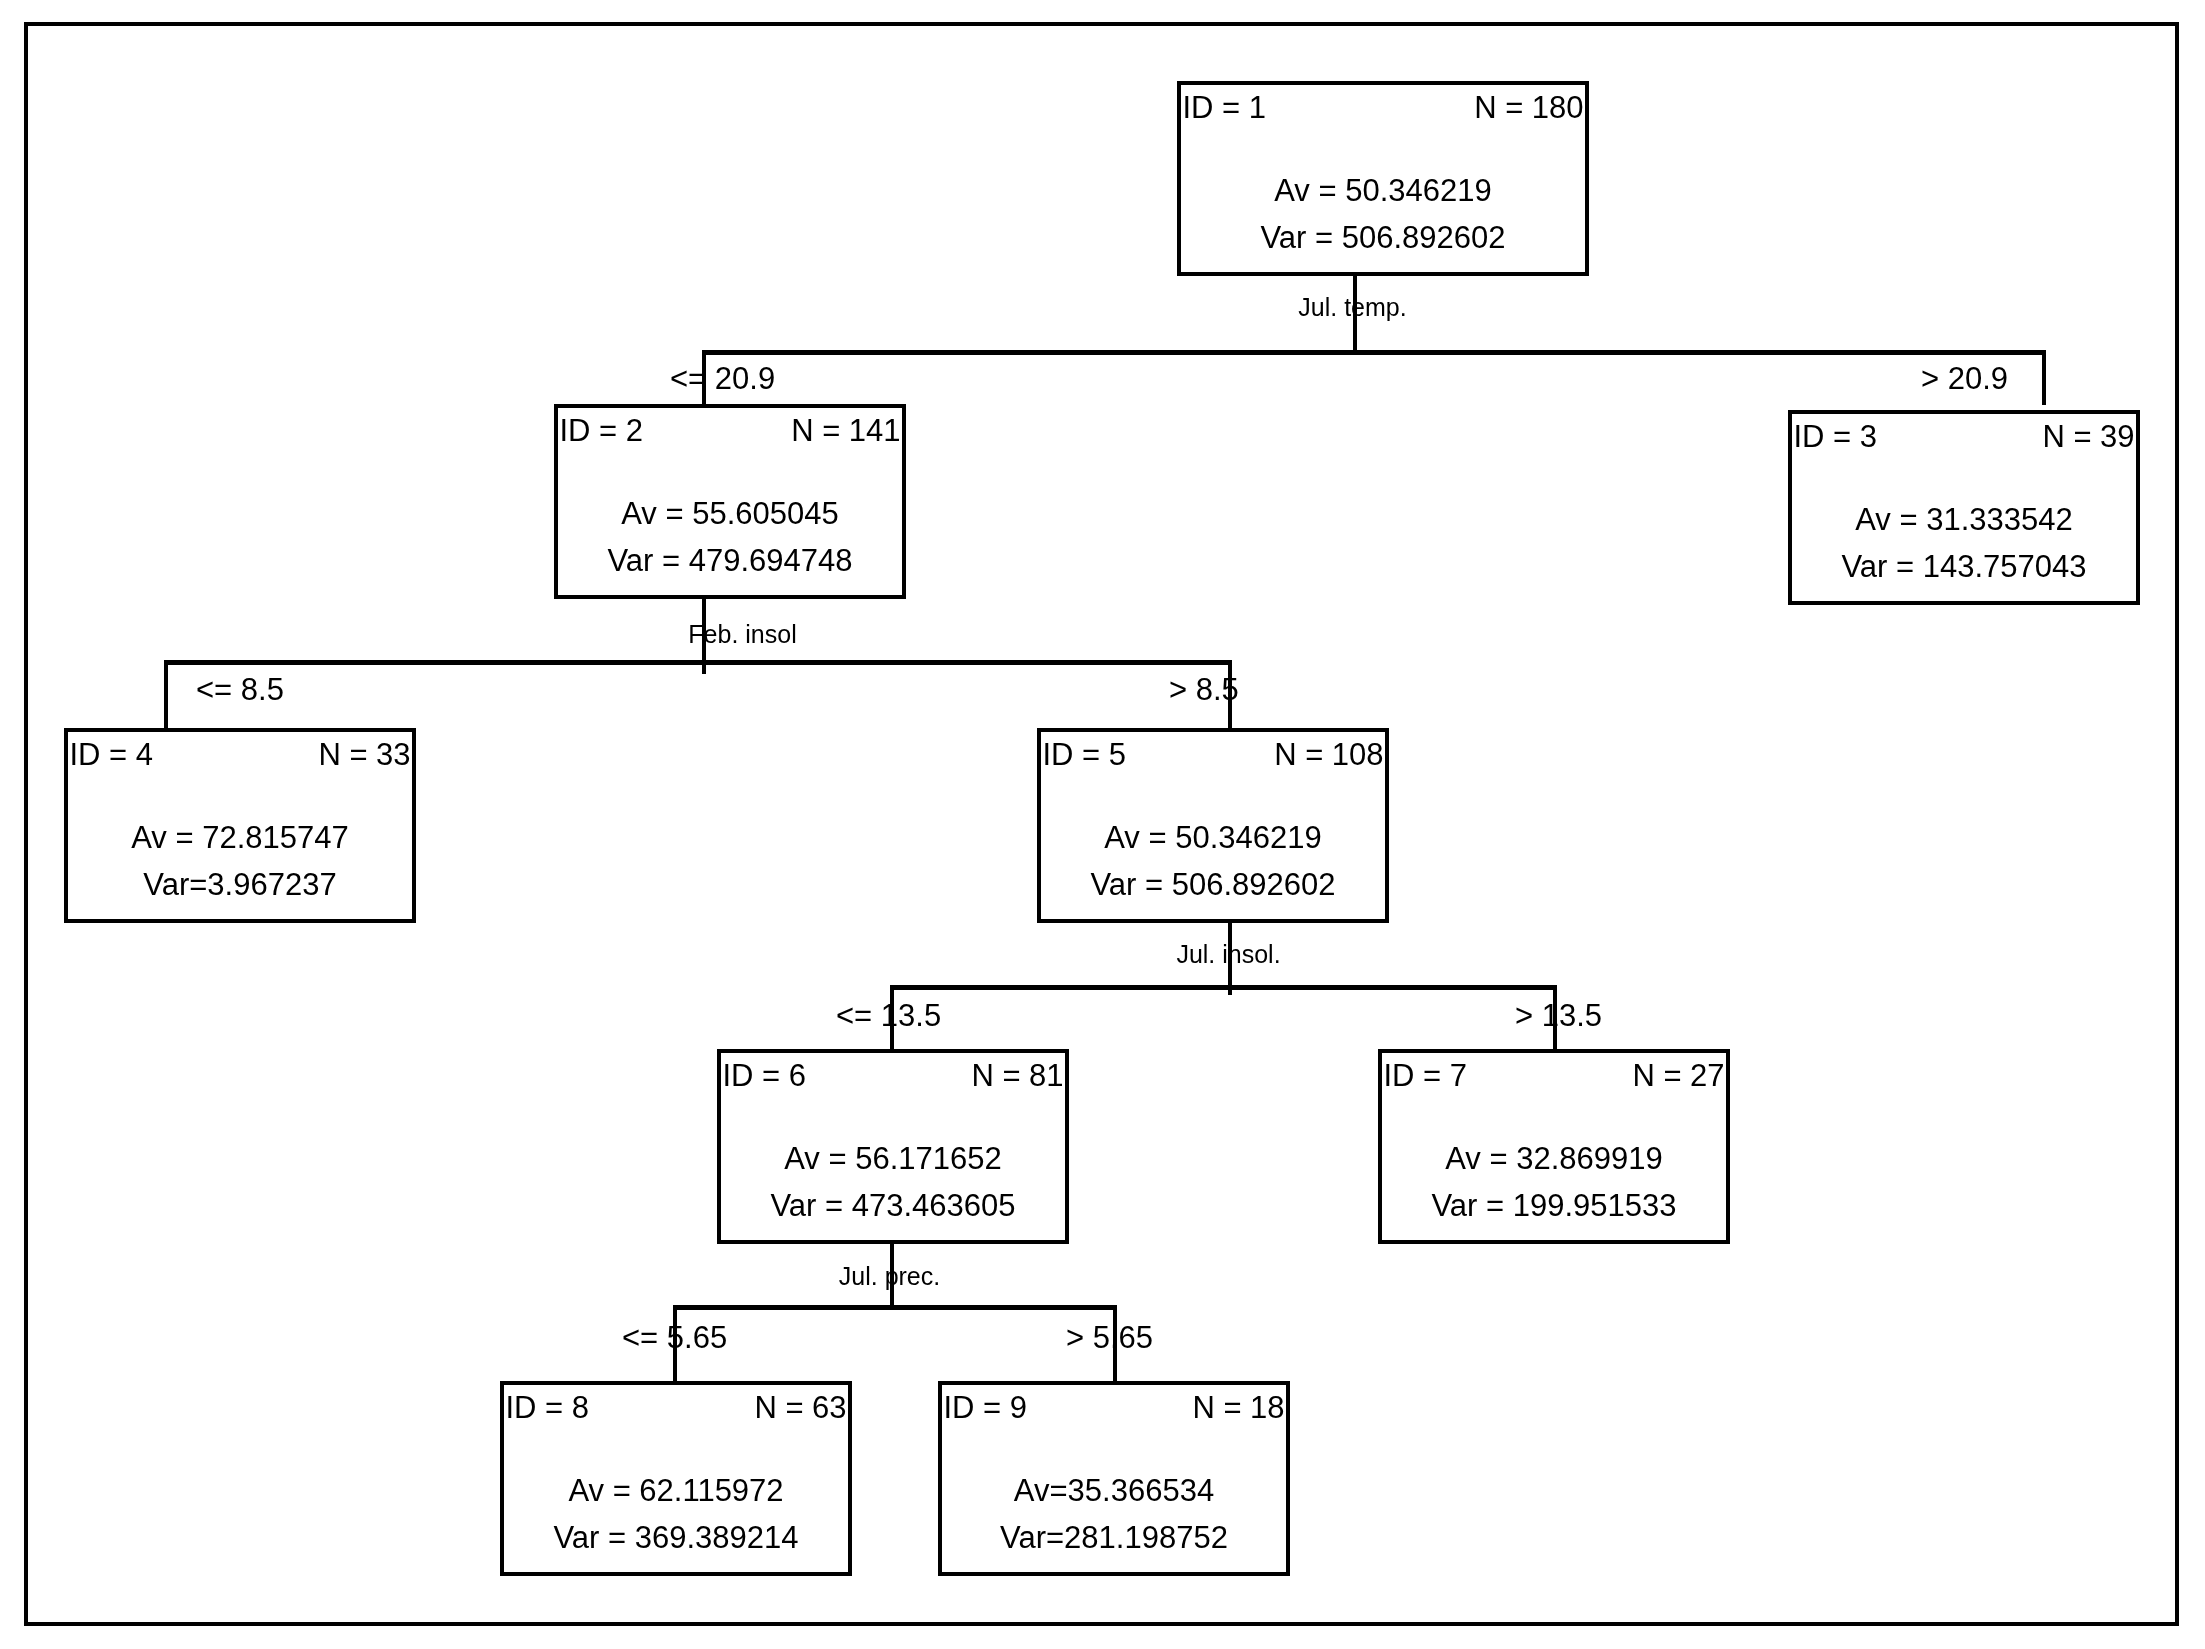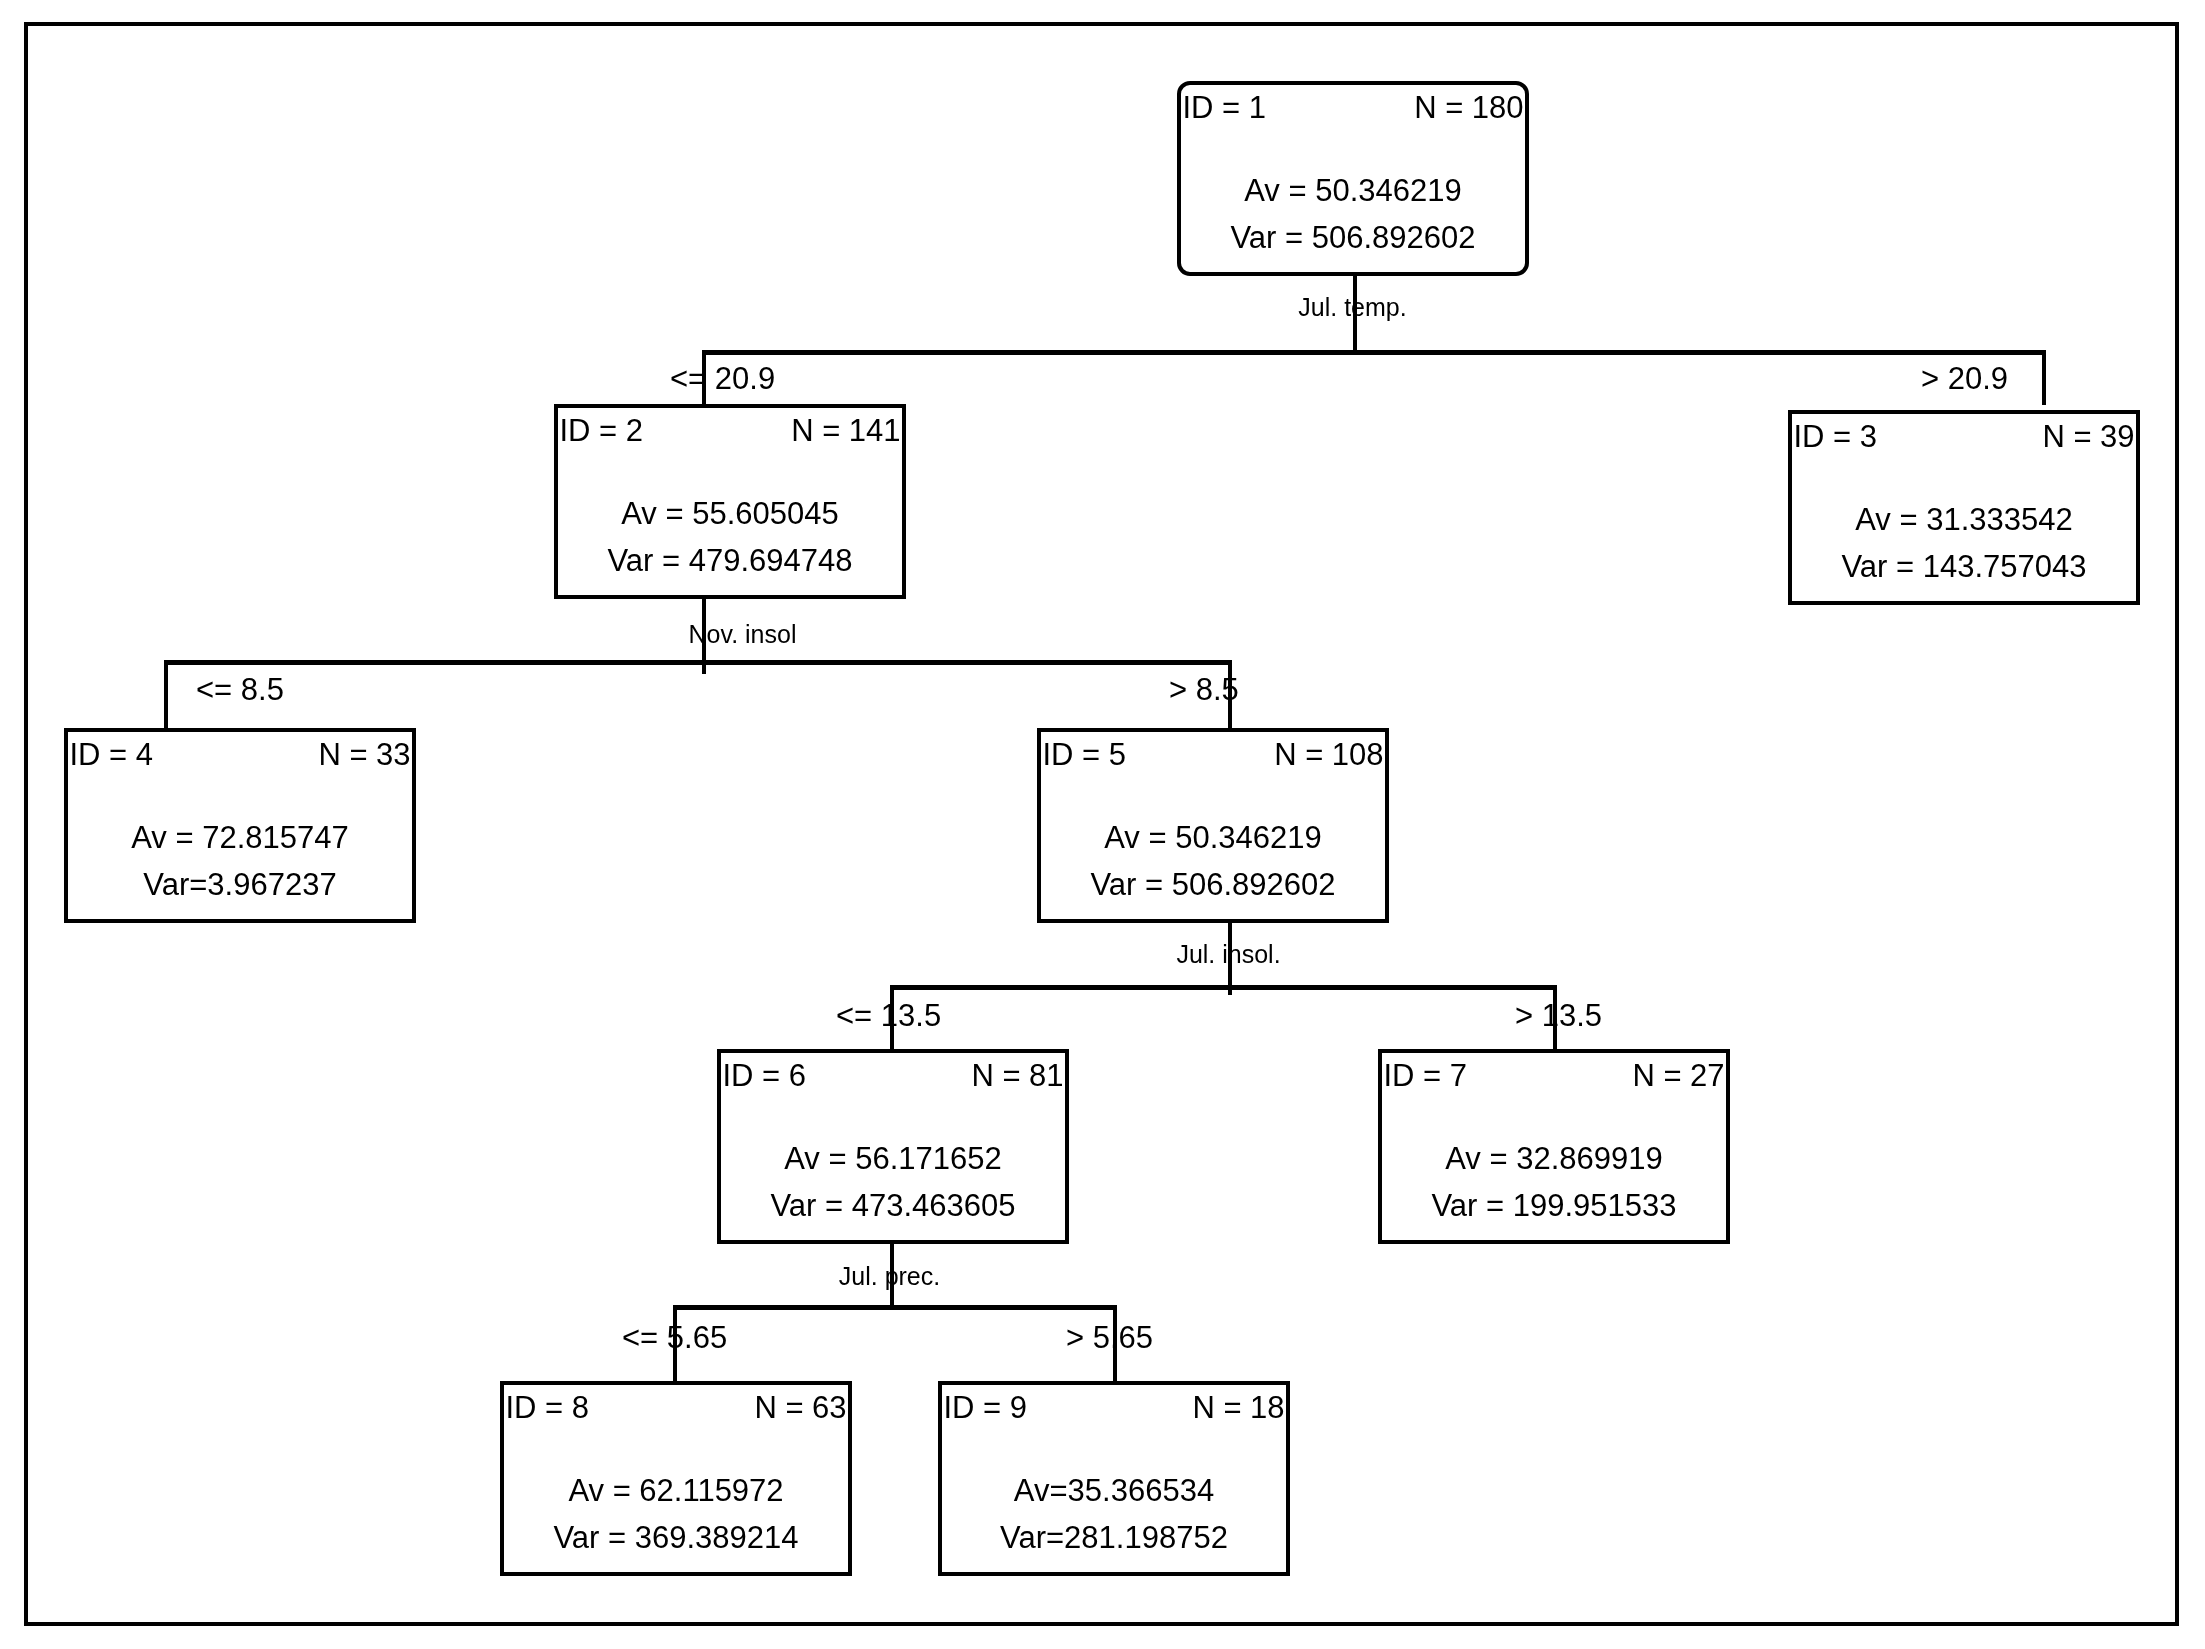--- a/index.html
+++ b/index.html
@@ -108,37 +108,37 @@
   <div class="hline" style="left:890px; top:985px; width:667px;"></div>
   <div class="stub" style="left:890px; top:985px; height:64px;"></div>
   <div class="stub" style="left:1553px; top:985px; height:64px;"></div>
 
   <div class="stub" style="left:890px; top:1241px; height:69px;"></div>
   <div class="hline" style="left:673px; top:1305px; width:443px;"></div>
   <div class="stub" style="left:673px; top:1305px; height:76px;"></div>
   <div class="stub" style="left:1113px; top:1305px; height:76px;"></div>
 
   <div class="split-label" style="left:1214px; top:289px; width:277px;">Jul. temp.</div>
-  <div class="split-label" style="left:604px; top:616px; width:277px;">Nov. insol</div>
+  <div class="split-label" style="left:604px; top:616px; width:277px;">Feb. insol</div>
   <div class="split-label" style="left:1090px; top:936px; width:277px;">Jul. insol.</div>
   <div class="split-label" style="left:751px; top:1258px; width:277px;">Jul. prec.</div>
 
   <div class="branch-label" style="left:670px; top:361px;">&lt;= 20.9</div>
   <div class="branch-label" style="left:1921px; top:361px;">&gt; 20.9</div>
 
   <div class="branch-label" style="left:196px; top:672px;">&lt;= 8.5</div>
   <div class="branch-label" style="left:1169px; top:672px;">&gt; 8.5</div>
 
   <div class="branch-label" style="left:836px; top:998px;">&lt;= 13.5</div>
   <div class="branch-label" style="left:1491px; top:998px;margin-left:24px;">&gt; 13.5</div>
 
   <div class="branch-label" style="left:622px; top:1320px;">&lt;= 5.65</div>
   <div class="branch-label" style="left:1066px; top:1320px;">&gt; 5.65</div>
 
-  <div class="node" style="left:1177px; top:81px; width:352px; height:195px;border-radius:13px;">
+  <div class="node" style="left:1177px; top:81px; width:412px; height:195px;">
     <div class="node-head">
       <span>ID = 1</span>
       <span>N = 180</span>
     </div>
     <div class="node-body">
       <div>Av = 50.346219</div>
       <div>Var = 506.892602</div>
     </div>
   </div>
 

